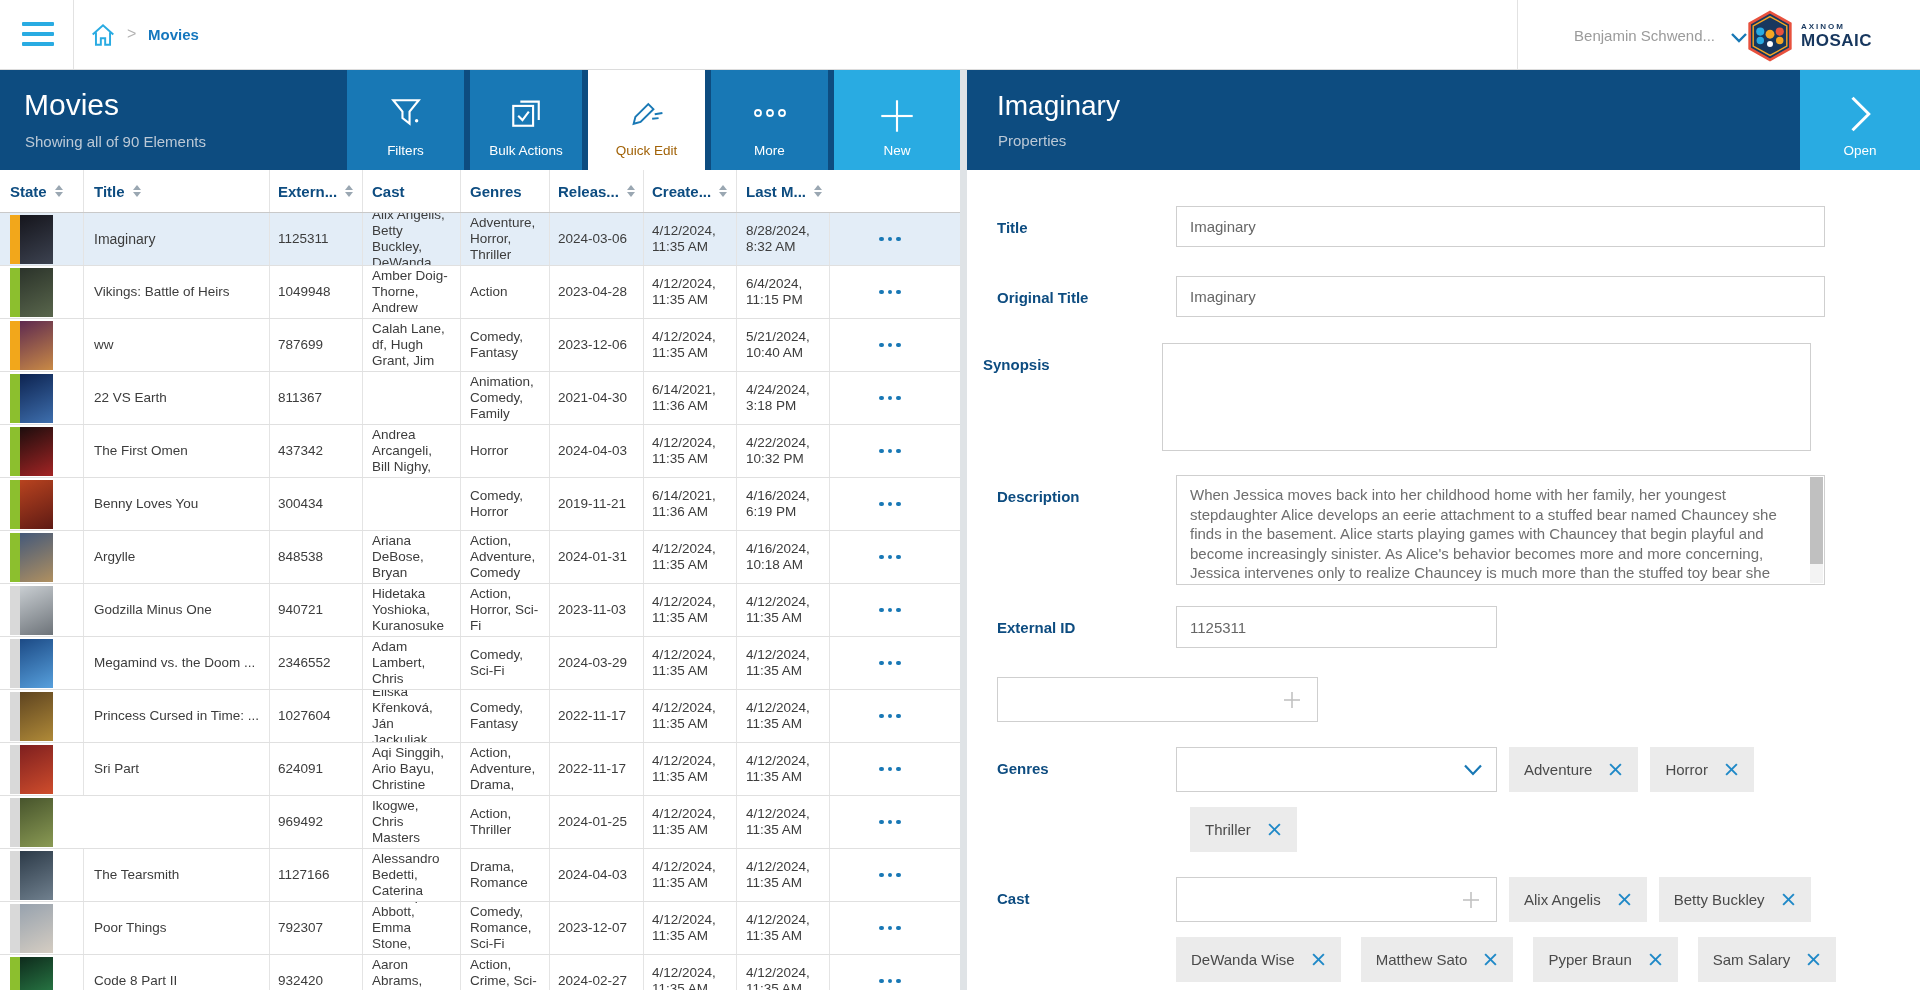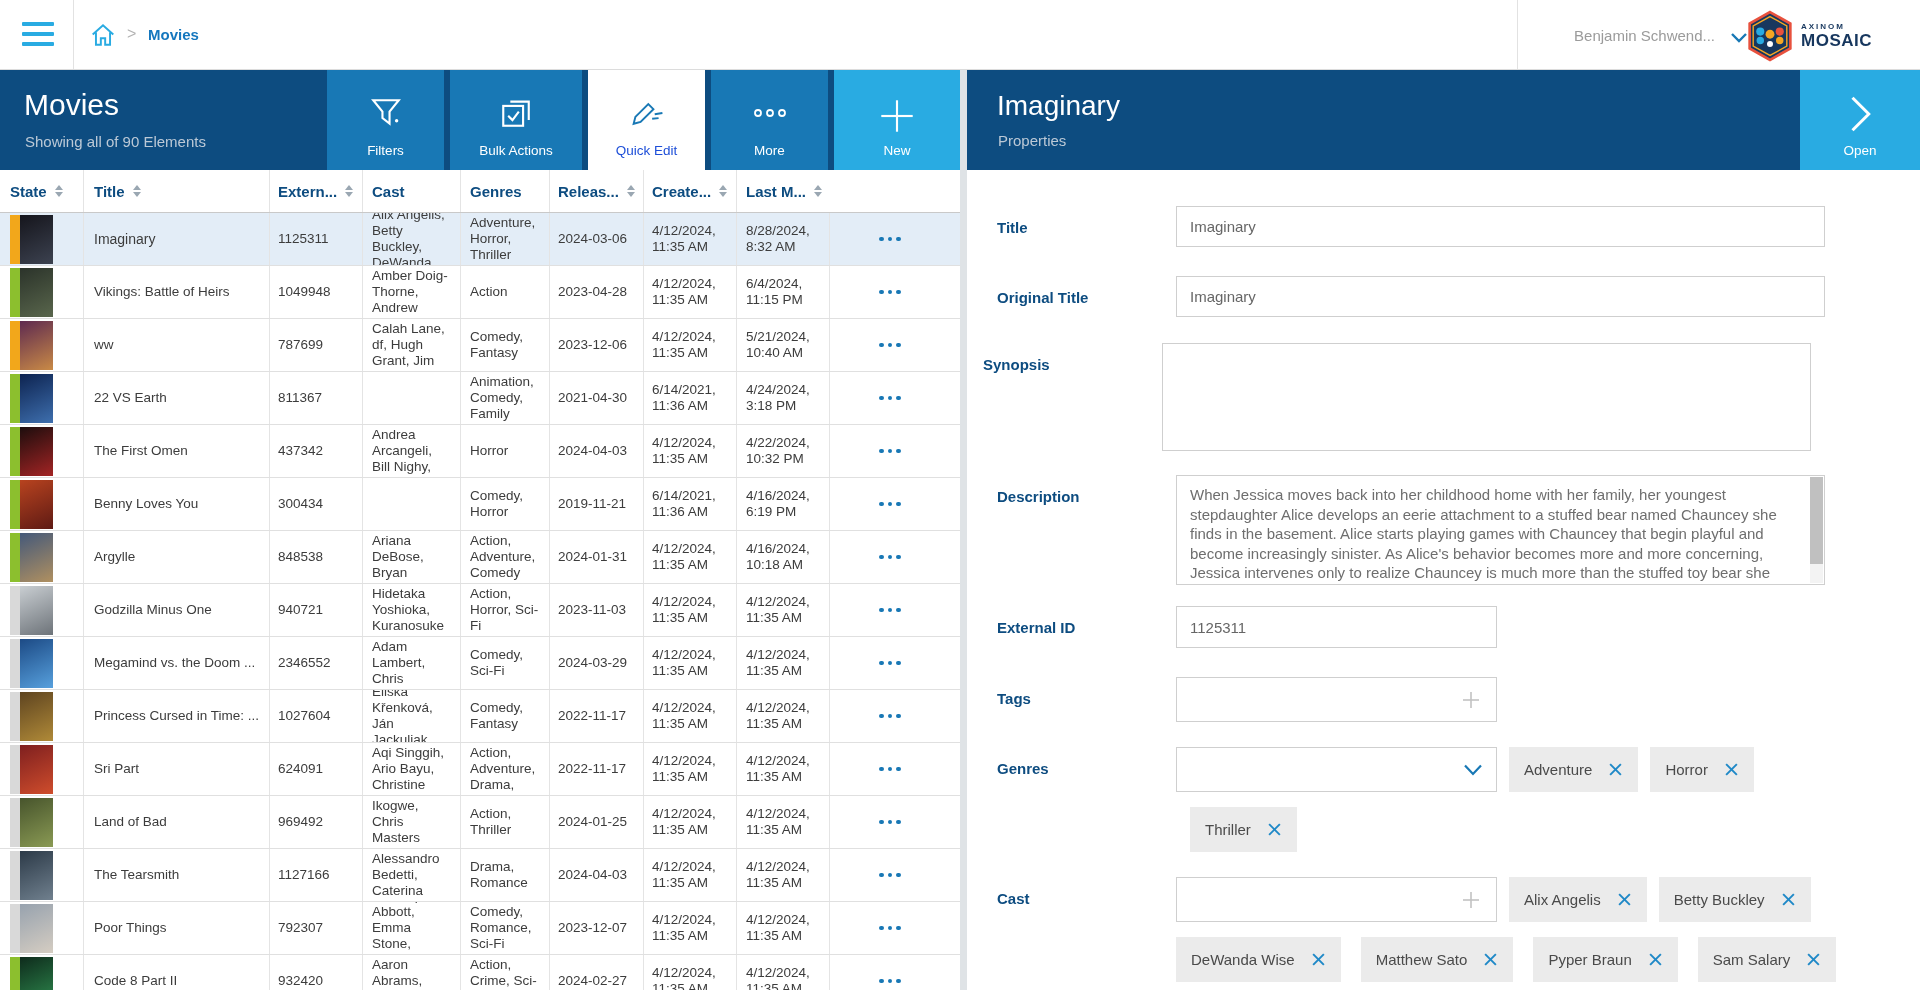--- a/index.html
+++ b/index.html
@@ -30,21 +30,21 @@
   .panel-right .ph-title { left:30px; top:20px; font-size:28px; }
   .panel-right .ph-sub { left:31px; top:62px; }
 
   
   .actions { position:absolute; right:0; top:0; height:100px; display:flex; }
   .abtn { position:relative; height:100px; background:#1878B5; margin-left:6px; cursor:pointer; color:#fff; }
   .abtn svg { position:absolute; left:50%; top:26px; transform:translateX(-50%); }
   .abtn .albl { position:absolute; left:0; right:0; bottom:12px; text-align:center; font-size:13.5px; }
   .abtn.light { background:#29ABE2; }
   .abtn.active { background:#fff; color:#1878B5; }
-  .abtn.active .albl { color:#1d4ed8; }
+  .abtn.active .albl { color:#a16207; }
 
   
   .open-btn { position:absolute; right:0; top:0; width:120px; height:100px; background:#29ABE2; cursor:pointer; }
   .open-btn svg { position:absolute; left:50%; top:24px; transform:translateX(-50%); }
   .open-btn .albl { position:absolute; left:0; right:0; bottom:12px; text-align:center; font-size:13.5px; color:#fff; }
 
   
   .thead { position:relative; height:43px; background:#fff; border-bottom:1px solid #c9c9c9; }
   .tbody { position:relative; }
   .c { position:absolute; top:0; bottom:0; display:flex; align-items:center; font-size:13.5px; color:#3c3c3c; overflow:hidden; }
@@ -149,21 +149,21 @@
     <div class="ph-title">Movies</div>
     <div class="ph-sub">Showing all of 90 Elements</div>
     <div class="actions">
       <div class="abtn" style="width:117px;">
         <svg width="34" height="34" viewBox="0 0 24 24" fill="none" stroke="#fff" stroke-width="1.5">
           <path d="M3,3 H21 L14.5,11 V19.5 L9.5,15.5 V11 Z"></path>
             <circle cx="19.5" cy="17.5" r="1.2" fill="#fff" stroke="none"></circle>
         </svg>
         <div class="albl">Filters</div>
       </div>
-      <div class="abtn" style="width:132px;">
+      <div class="abtn" style="width:112px;">
         <svg width="34" height="34" viewBox="0 0 24 24" fill="none" stroke="#fff" stroke-width="1.5">
           <path d="M8,4 H21 V17"></path>
             <rect x="3" y="7" width="14" height="14"></rect>
             <polyline points="6.5,14 9.5,17 14,11"></polyline>
         </svg>
         <div class="albl">Bulk Actions</div>
       </div>
       <div class="abtn active" style="width:117px;">
         <svg width="36" height="34" viewBox="0 0 28 24" fill="none" stroke="#1878B5" stroke-width="1.5">
           <path d="M5,15 L15,5 L19,9 L9,19 L3.6,20.4 Z"></path>
@@ -589,23 +589,20 @@
         <div class="c bordered c-actions">
           <span class="dot"></span>
           <span class="dot"></span>
           <span class="dot"></span>
         </div>
       </div>
       <div class="row">
         <div class="c c-state">
           <span class="statebar" style="background: rgb(217, 217, 217);"></span>
           <span class="poster" style="background: linear-gradient(155deg, rgb(71, 84, 44), rgb(138, 154, 84));"></span>
-        </div>
-        <div class="c bordered c-title">
-          <span class="t">Land of Bad</span>
         </div>
         <div class="c bordered c-ext">
           <span class="t">969492</span>
         </div>
         <div class="c bordered c-cast">
           <span class="t">Chika Ikogwe, Chris Masters Mah, Daniel</span>
         </div>
         <div class="c bordered c-genres">
           <span class="t">Action, Thriller</span>
         </div>
@@ -770,21 +767,20 @@
     </div>
 
     <div class="frow mt-ext">
       <div class="flabel">External ID</div>
       <div class="fcontent">
           <div class="input narrow" style="height:42px;">1125311</div>
         </div>
     </div>
 
     <div class="frow mt-tags">
-      <div class="flabel">Tags</div>
       <div class="fcontent">
         <div class="input narrow">
           <svg class="plus-ic" width="22" height="22" viewBox="0 0 22 22" fill="none" stroke="#c2c2c2" stroke-width="1.6">
             <line x1="11" y1="3" x2="11" y2="19"></line>
               <line x1="3" y1="11" x2="19" y2="11"></line>
           </svg>
         </div>
       </div>
     </div>
 

